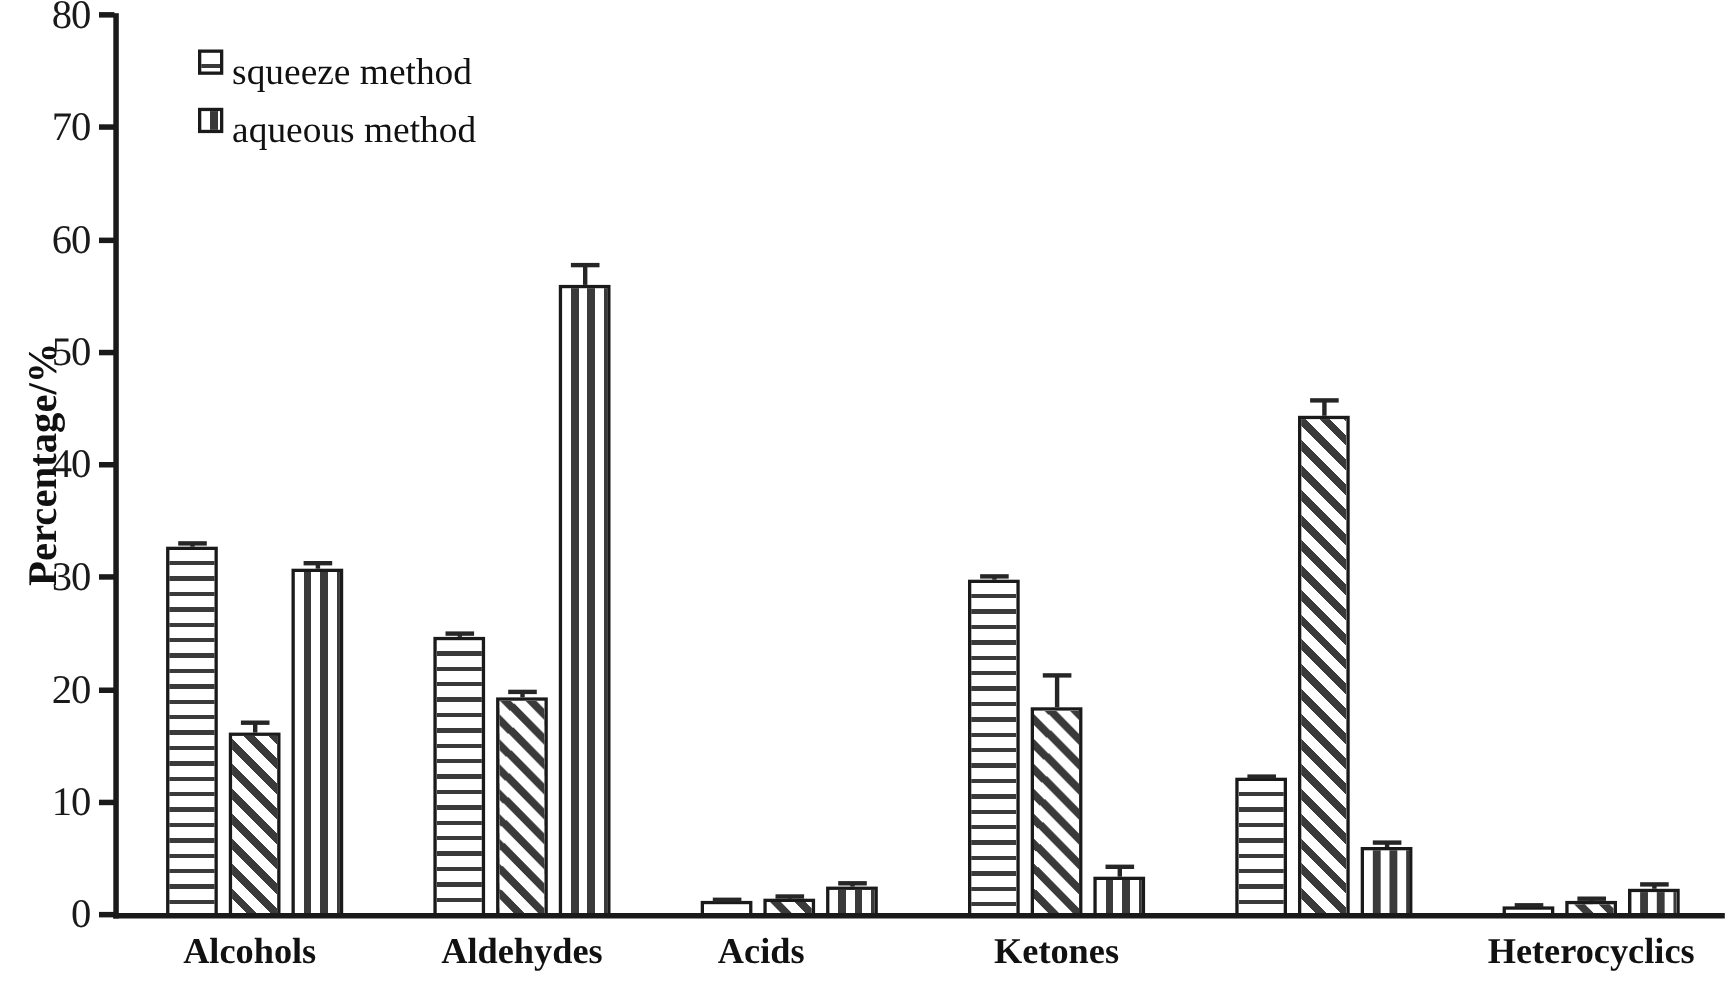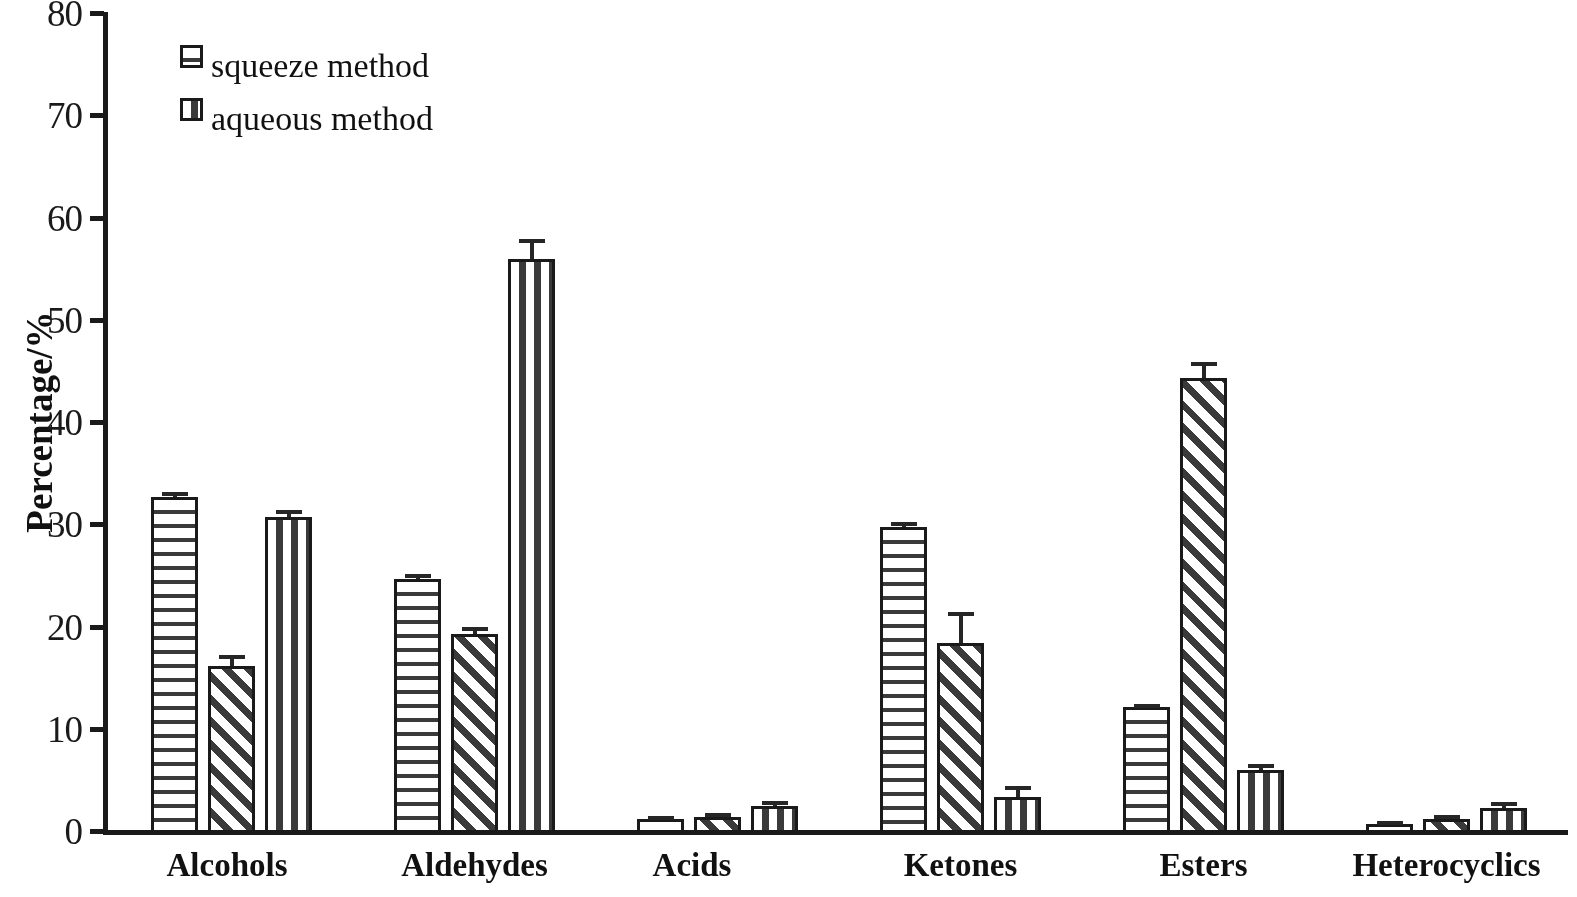--- a/index.html
+++ b/index.html
@@ -110,21 +110,20 @@
       <div class="cat-label" style="left: 820.5px; top: 846px;">Ketones</div>
       <div class="bar pat-h" style="left: 880px; top: 527.34px; width: 47px; height: 305.66px;"></div>
       <div class="err-line" style="left: 901.5px; top: 524.273px; width: 4px; height: 3.0675px;"></div>
       <div class="err-cap" style="left: 890.5px; top: 522.273px; width: 26px; height: 4px;"></div>
       <div class="bar pat-d" style="left: 937px; top: 642.882px; width: 47px; height: 190.118px;"></div>
       <div class="err-line" style="left: 958.5px; top: 614.253px; width: 4px; height: 28.63px;"></div>
       <div class="err-cap" style="left: 947.5px; top: 612.253px; width: 26px; height: 4px;"></div>
       <div class="bar pat-v" style="left: 994px; top: 797.28px; width: 47px; height: 35.72px;"></div>
       <div class="err-line" style="left: 1015.5px; top: 788.077px; width: 4px; height: 9.2025px;"></div>
       <div class="err-cap" style="left: 1004.5px; top: 786.077px; width: 26px; height: 4px;"></div>
-      <div class="cat-label" style="left: 1063.5px; top: 846px;">Esters</div>
       <div class="bar pat-h" style="left: 1123px; top: 707.3px; width: 47px; height: 125.7px;"></div>
       <div class="err-line" style="left: 1144.5px; top: 705.766px; width: 4px; height: 2px;"></div>
       <div class="err-cap" style="left: 1133.5px; top: 703.766px; width: 26px; height: 4px;"></div>
       <div class="bar pat-d" style="left: 1180px; top: 378.055px; width: 47px; height: 454.945px;"></div>
       <div class="err-line" style="left: 1201.5px; top: 363.74px; width: 4px; height: 14.315px;"></div>
       <div class="err-cap" style="left: 1190.5px; top: 361.74px; width: 26px; height: 4px;"></div>
       <div class="bar pat-v" style="left: 1237px; top: 769.673px; width: 47px; height: 63.3275px;"></div>
       <div class="err-line" style="left: 1258.5px; top: 765.582px; width: 4px; height: 4.09px;"></div>
       <div class="err-cap" style="left: 1247.5px; top: 763.582px; width: 26px; height: 4px;"></div>
       <div class="cat-label" style="left: 1306.5px; top: 846px;">Heterocyclics</div>

